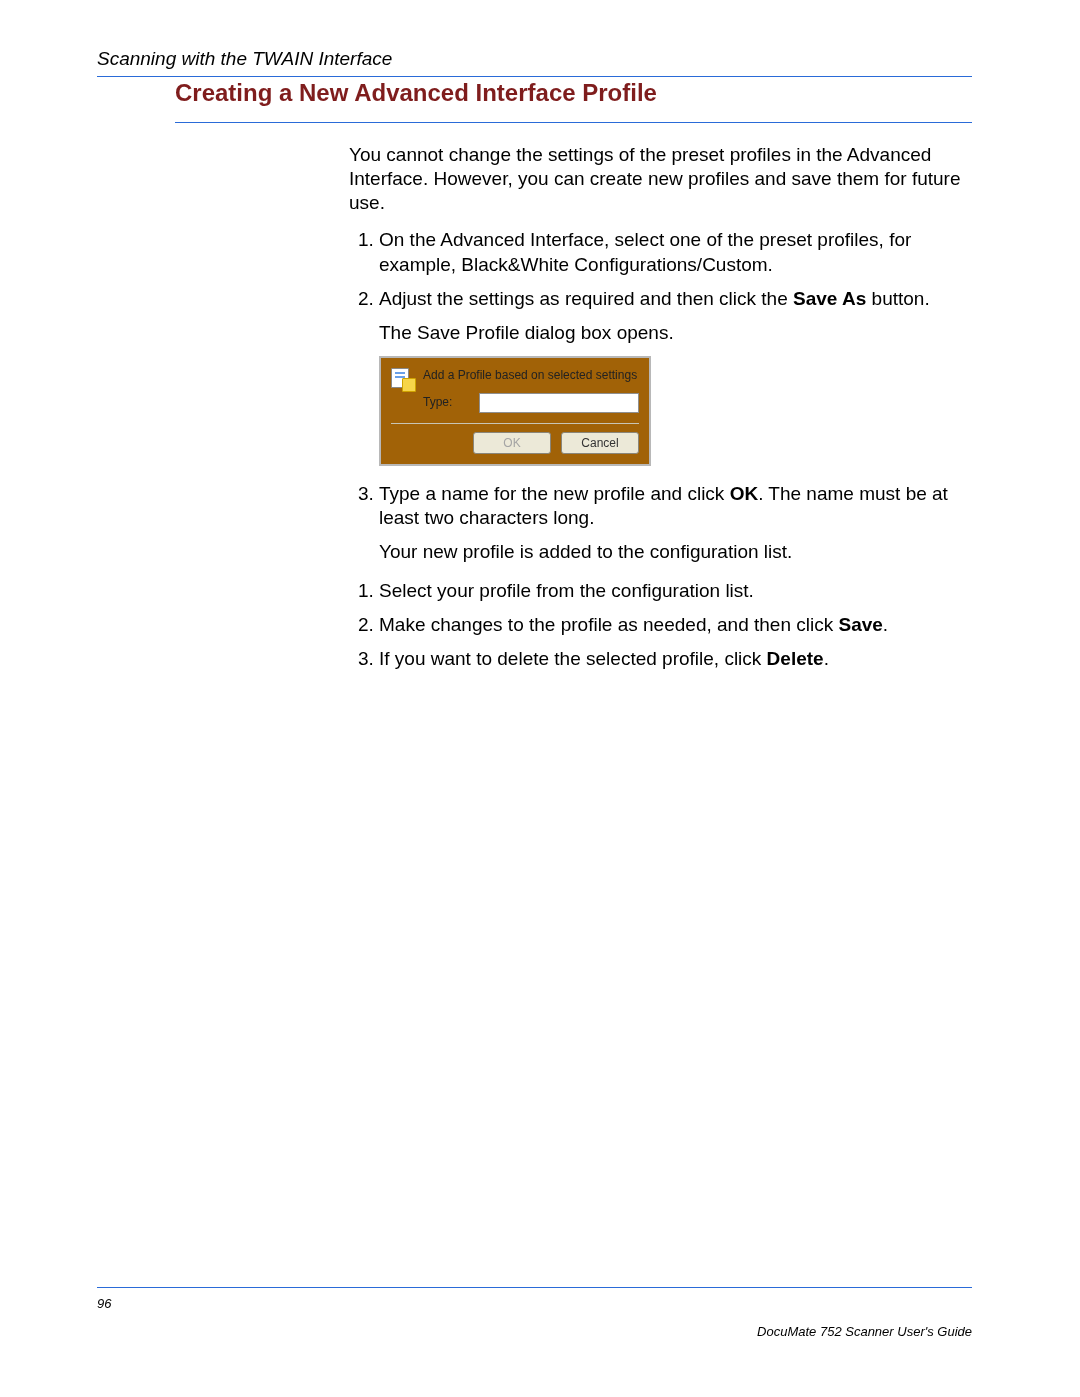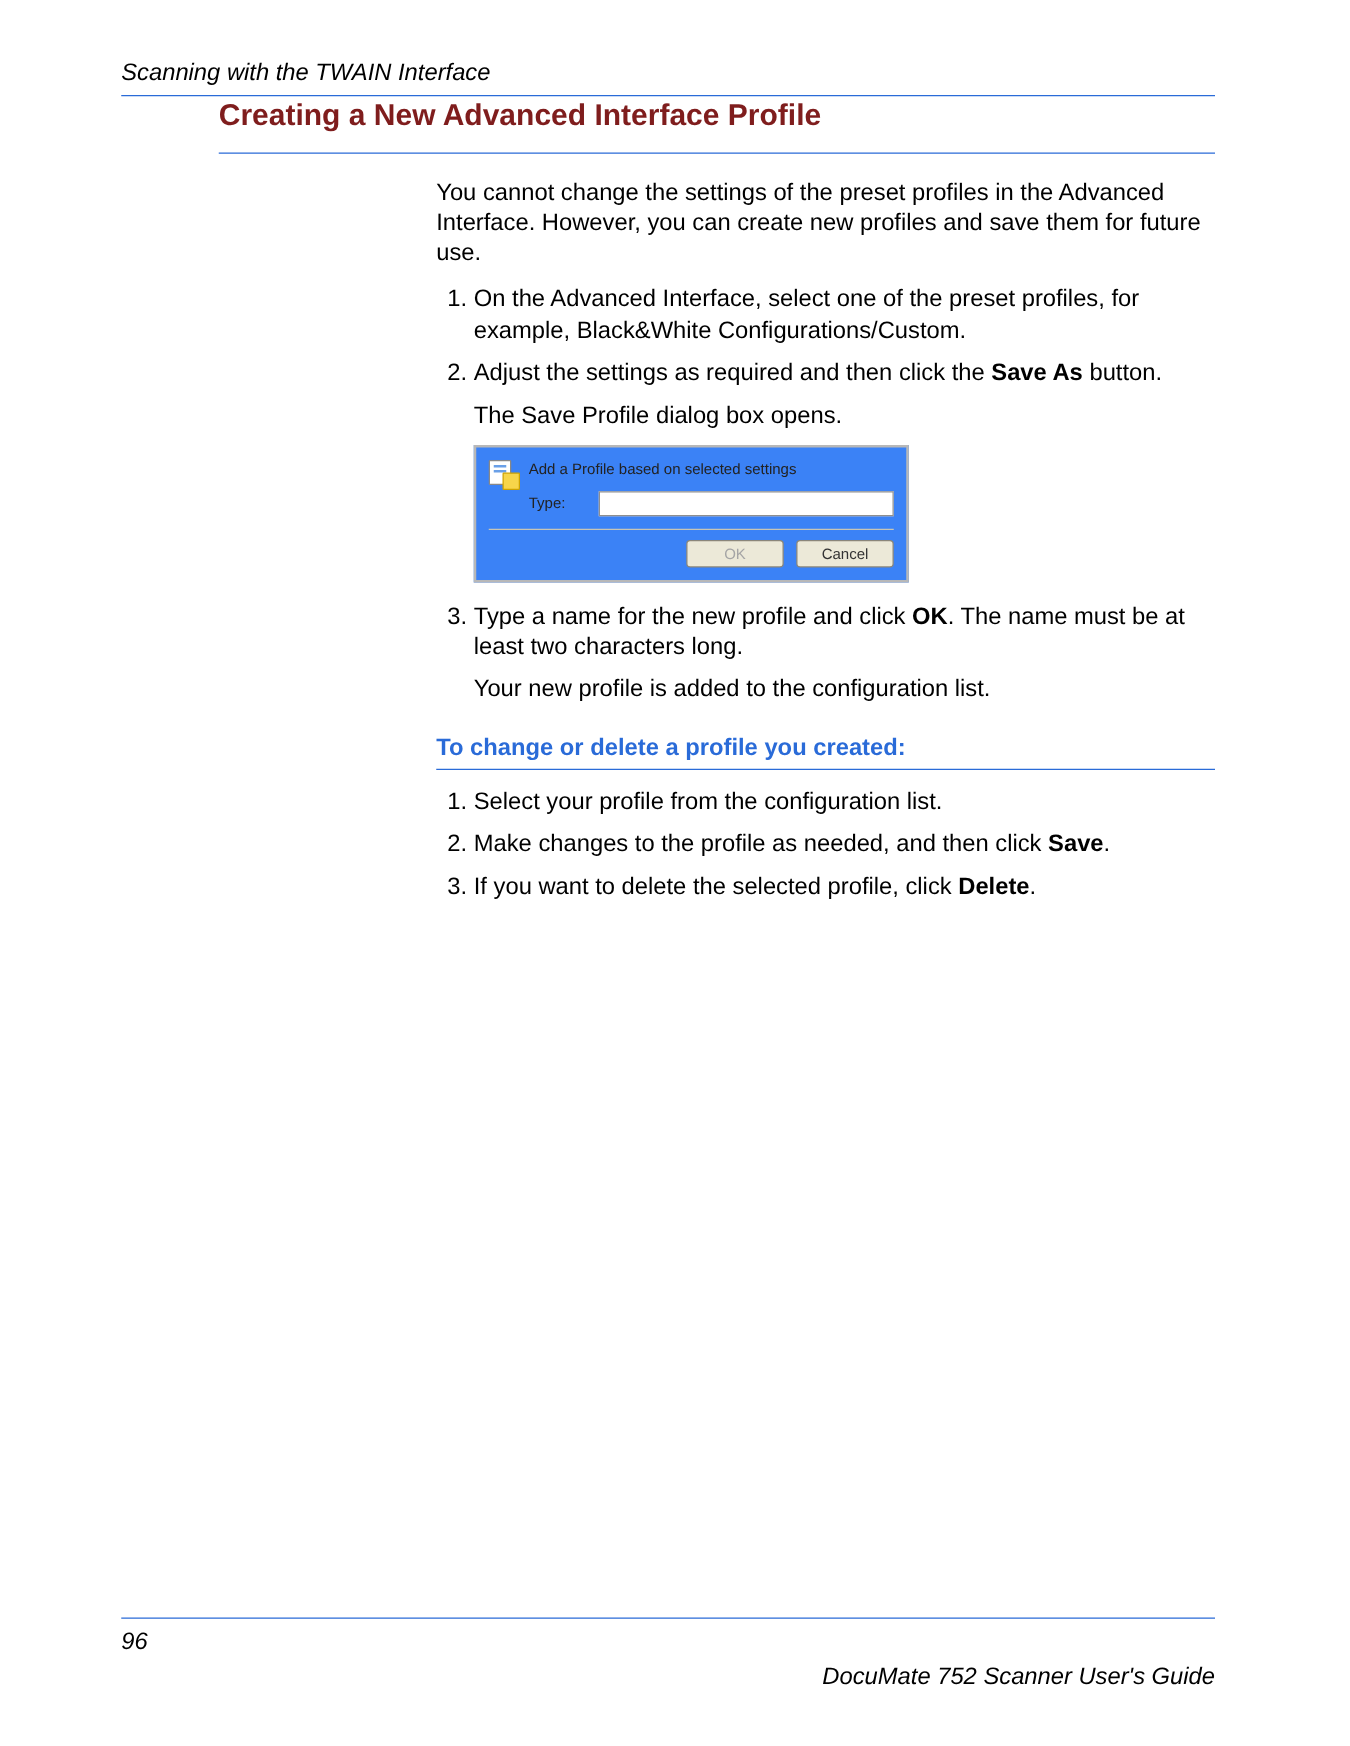--- a/index.html
+++ b/index.html
@@ -66,24 +66,24 @@
     line-height: 1.28;
   }
   .step-followup {
     margin-top: 10px;
     margin-bottom: 10px;
   }
   .dialog-wrap {
     margin: 10px 0 16px 0;
   }
   .dialog {
-    width: 348px;
+    width: 272px;
     box-sizing: border-box;
     border: 2px solid #b8b8b8;
-    background: #3b82f6;
+    background: #a16207;
     padding: 10px 10px 10px 10px;
     font-size: 12px;
     font-family: Tahoma, Arial, sans-serif;
     color: #333;
     position: relative;
   }
   .dialog-top {
     display: flex;
     align-items: flex-start;
     gap: 10px;
@@ -167,27 +167,27 @@
     color: #333;
     box-sizing: border-box;
   }
   .dlg-btn.disabled {
     color: #a5a5a5;
   }
   .footer {
     position: absolute;
     left: 97px;
     right: 108px;
-    bottom: 44px;
+    bottom: 58px;
     border-top: 1.5px solid #2a6bd8;
     padding-top: 8px;
     display: flex;
     justify-content: space-between;
     font-style: italic;
-    font-size: 19px;
+    font-size: 13px;
   }
   .page-num { font-style: italic; }
   .footer-title { font-style: italic; margin-top: 28px; }
   b { font-weight: bold; }
 </style>
 </head>
 <body>
 <div class="page">
 
   <div class="running-header">Scanning with the TWAIN Interface</div>
@@ -226,21 +226,20 @@
             </div>
           </div>
         </div>
       </li>
       <li>
         <span>Type a name for the new profile and click </span><b>OK</b><span>. The name must be at least two characters long.</span>
         <div class="step-followup">Your new profile is added to the configuration list.</div>
       </li>
     </ol>
 
-    <div class="subheading">To change or delete a profile you created:</div>
 
     <ol>
       <li>Select your profile from the configuration list.</li>
       <li>
         <span>Make changes to the profile as needed, and then click </span><b>Save</b><span>.</span>
       </li>
       <li>
         <span>If you want to delete the selected profile, click </span><b>Delete</b><span>.</span>
       </li>
     </ol>

